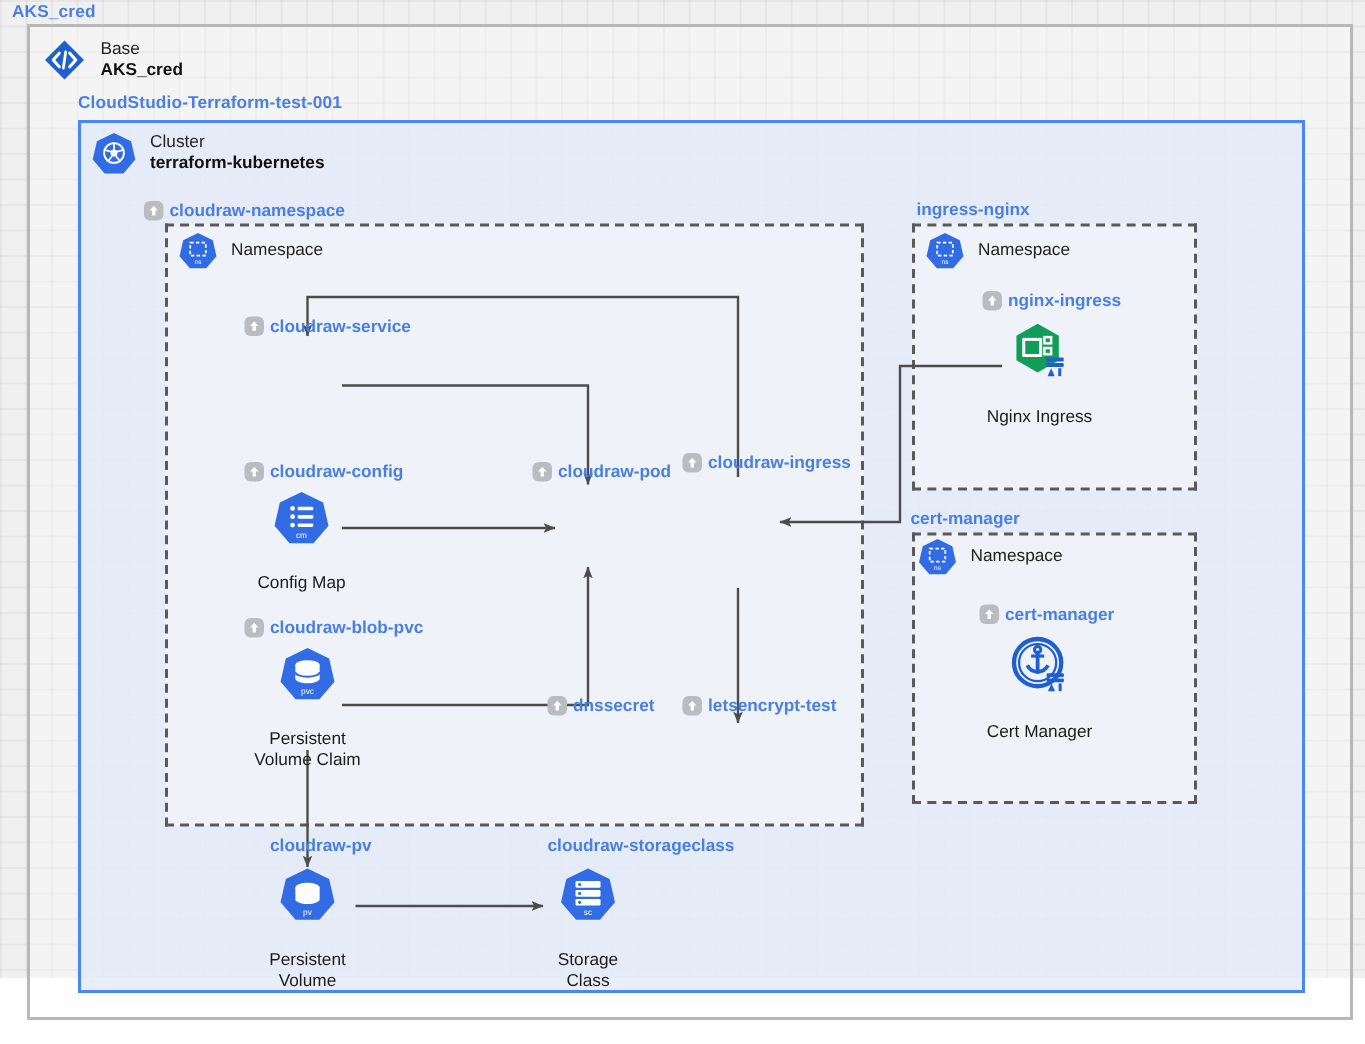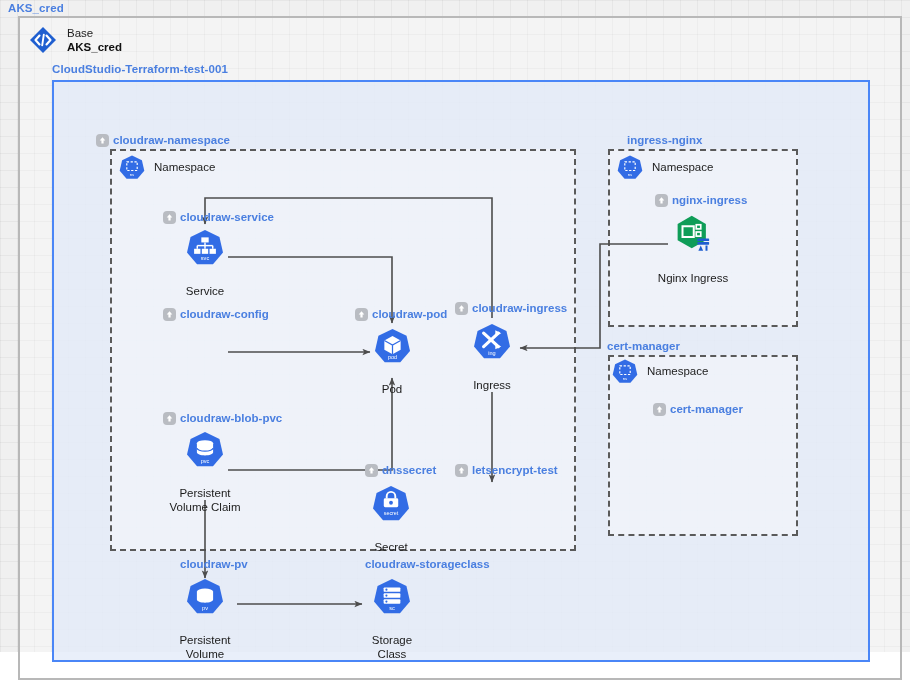--- a/index.html
+++ b/index.html
@@ -52,21 +52,21 @@
   .node { position: absolute; width: 108px; margin-left: -54px; text-align: center; }
   .node .icon-wrap { display: flex; justify-content: center; }
   .node .caption {
     margin-top: 19px;
     font-size: 11.5px;
     color: #1b1b1b;
     line-height: 1.18;
   }
   .res-label {
     position: absolute;
-    display: flex; align-items: flex-start; gap: 4px;
+    display: flex; align-items: center; gap: 4px;
     font-size: 11.5px; font-weight: bold; color: #4a7fe0;
     white-space: nowrap;
   }
   .badge { flex: 0 0 auto; }
   svg { display: block; overflow: visible; }
   #wires { position: absolute; left: 0; top: 0; width: 910px; height: 696px; pointer-events: none; }
 </style>
 </head>
 <body>
 
@@ -88,20 +88,40 @@
     <span class="hdr-text">
       <span class="hdr-kind">Base</span>
       <span class="hdr-name">AKS_cred</span>
     </span>
   </div>
 
   <div class="frame-title" style="left:52px; top:63px;">CloudStudio-Terraform-test-001</div>
 
   <div class="box-cluster" style="left:52px; top:80px; width:818px; height:582px;"></div>
 
+  <div class="hdr" style="left:61px; top:87px;">
+    <span>
+      <svg width="30" height="30" viewBox="0 0 30 30">
+        <path d="M15 1.6 L26.4 7.1 L29.2 19.4 L21.3 28.6 L8.7 28.6 L0.8 19.4 L3.6 7.1 Z" fill="#326CE5"></path>
+        <circle cx="15" cy="15" r="6.6" fill="none" stroke="#fff" stroke-width="1.25"></circle>
+        <circle cx="15" cy="15" r="2.3" fill="#fff"></circle>
+        <g stroke="#fff" stroke-width="1.15" stroke-linecap="round">
+          <line x1="15" y1="8.4" x2="15" y2="12.7"></line>
+          <line x1="21.3" y1="12.9" x2="17.2" y2="14.1"></line>
+          <line x1="18.9" y1="20.3" x2="16.3" y2="17"></line>
+          <line x1="11.1" y1="20.3" x2="13.7" y2="17"></line>
+          <line x1="8.7" y1="12.9" x2="12.8" y2="14.1"></line>
+        </g>
+      </svg>
+    </span>
+    <span class="hdr-text">
+      <span class="hdr-kind">Cluster</span>
+      <span class="hdr-name">terraform-kubernetes</span>
+    </span>
+  </div>
 
   <div class="res-label" style="left:96px; top:134px;">
     <span class="badge">
       <svg width="13" height="13" viewBox="0 0 13 13">
         <rect x="0" y="0" width="13" height="13" rx="4" fill="#b9bcc2"></rect>
         <path d="M6.5 3.2 L9.3 6.4 L7.6 6.4 L7.6 9.6 L5.4 9.6 L5.4 6.4 L3.7 6.4 Z" fill="#fff"></path>
       </svg>
     </span>
     <span>cloudraw-namespace</span>
   </div>
@@ -110,21 +130,21 @@
     <span>
       <svg width="26" height="26" viewBox="0 0 30 30">
         <path d="M15 1.6 L26.4 7.1 L29.2 19.4 L21.3 28.6 L8.7 28.6 L0.8 19.4 L3.6 7.1 Z" fill="#326CE5"></path>
         <rect x="9" y="9" width="12" height="10" fill="none" stroke="#fff" stroke-width="1.35" stroke-dasharray="2.6 1.8"></rect>
         <text x="15" y="25.6" font-size="5" fill="#fff" text-anchor="middle" font-family="Liberation Sans, sans-serif">ns</text>
       </svg>
     </span>
     <span class="ns-label">Namespace</span>
   </div>
 
-  <div class="res-label" style="left:611px; top:134px;margin-left:16px;">
+  <div class="res-label" style="left:611px; top:134px;">
     <span>ingress-nginx</span>
   </div>
   <div class="box-dashed" style="left:608px; top:149px; width:190px; height:178px;"></div>
   <div class="hdr" style="left:617px; top:154px;">
     <span>
       <svg width="26" height="26" viewBox="0 0 30 30">
         <path d="M15 1.6 L26.4 7.1 L29.2 19.4 L21.3 28.6 L8.7 28.6 L0.8 19.4 L3.6 7.1 Z" fill="#326CE5"></path>
         <rect x="9" y="9" width="12" height="10" fill="none" stroke="#fff" stroke-width="1.35" stroke-dasharray="2.6 1.8"></rect>
         <text x="15" y="25.6" font-size="5" fill="#fff" text-anchor="middle" font-family="Liberation Sans, sans-serif">ns</text>
       </svg>
@@ -175,49 +195,46 @@
 
   <div class="res-label" style="left:163px; top:211px;">
     <span class="badge">
       <svg width="13" height="13" viewBox="0 0 13 13">
           <rect width="13" height="13" rx="4" fill="#b9bcc2"></rect>
           <path d="M6.5 3.2 L9.3 6.4 L7.6 6.4 L7.6 9.6 L5.4 9.6 L5.4 6.4 L3.7 6.4 Z" fill="#fff"></path>
         </svg>
     </span>
     <span>cloudraw-service</span>
   </div>
-  <div class="node" style="left:205px; top:228px;">
+
+  <div class="res-label" style="left:163px; top:308px;">
+    <span class="badge">
+      <svg width="13" height="13" viewBox="0 0 13 13">
+          <rect width="13" height="13" rx="4" fill="#b9bcc2"></rect>
+          <path d="M6.5 3.2 L9.3 6.4 L7.6 6.4 L7.6 9.6 L5.4 9.6 L5.4 6.4 L3.7 6.4 Z" fill="#fff"></path>
+        </svg>
+    </span>
+    <span>cloudraw-config</span>
+  </div>
+  <div class="node" style="left:201px; top:326px;">
     <span class="icon-wrap">
       <svg width="38" height="38" viewBox="0 0 30 30">
         <path d="M15 1.6 L26.4 7.1 L29.2 19.4 L21.3 28.6 L8.7 28.6 L0.8 19.4 L3.6 7.1 Z" fill="#326CE5"></path>
-        <rect x="12.1" y="7.4" width="5.8" height="4" fill="#fff"></rect>
-        <rect x="6.4" y="16.4" width="5" height="4" fill="#fff"></rect>
-        <rect x="12.5" y="16.4" width="5" height="4" fill="#fff"></rect>
-        <rect x="18.6" y="16.4" width="5" height="4" fill="#fff"></rect>
-        <g stroke="#fff" stroke-width="1.15">
-          <line x1="15" y1="11.4" x2="15" y2="13.9"></line>
-          <line x1="8.9" y1="13.9" x2="21.1" y2="13.9"></line>
-          <line x1="8.9" y1="13.9" x2="8.9" y2="16.4"></line>
-          <line x1="15" y1="13.9" x2="15" y2="16.4"></line>
-          <line x1="21.1" y1="13.9" x2="21.1" y2="16.4"></line>
-        </g>
-        <text x="15" y="25.6" font-size="4.4" fill="#fff" text-anchor="middle" font-family="Liberation Sans, sans-serif">svc</text>
-      </svg>
-    </span>
-    <div class="caption">Service</div>
-  </div>
-
-  <div class="res-label" style="left:163px; top:308px;">
-    <span class="badge">
-      <svg width="13" height="13" viewBox="0 0 13 13">
-          <rect width="13" height="13" rx="4" fill="#b9bcc2"></rect>
-          <path d="M6.5 3.2 L9.3 6.4 L7.6 6.4 L7.6 9.6 L5.4 9.6 L5.4 6.4 L3.7 6.4 Z" fill="#fff"></path>
-        </svg>
-    </span>
-    <span>cloudraw-config</span>
+        <g fill="#fff">
+          <circle cx="10.3" cy="10.2" r="1.25"></circle>
+            <rect x="13" y="9.3" width="8.2" height="1.9" rx=".6"></rect>
+          <circle cx="10.3" cy="14.6" r="1.25"></circle>
+            <rect x="13" y="13.7" width="8.2" height="1.9" rx=".6"></rect>
+          <circle cx="10.3" cy="19" r="1.25"></circle>
+            <rect x="13" y="18.1" width="8.2" height="1.9" rx=".6"></rect>
+        </g>
+        <text x="15" y="25.9" font-size="4.4" fill="#fff" text-anchor="middle" font-family="Liberation Sans, sans-serif">cm</text>
+      </svg>
+    </span>
+    <div class="caption">Config Map</div>
   </div>
 
   <div class="res-label" style="left:163px; top:412px;">
     <span class="badge">
       <svg width="13" height="13" viewBox="0 0 13 13">
           <rect width="13" height="13" rx="4" fill="#b9bcc2"></rect>
           <path d="M6.5 3.2 L9.3 6.4 L7.6 6.4 L7.6 9.6 L5.4 9.6 L5.4 6.4 L3.7 6.4 Z" fill="#fff"></path>
         </svg>
     </span>
     <span>cloudraw-blob-pvc</span>
@@ -240,80 +257,39 @@
 
   <div class="res-label" style="left:355px; top:308px;">
     <span class="badge">
       <svg width="13" height="13" viewBox="0 0 13 13">
           <rect width="13" height="13" rx="4" fill="#b9bcc2"></rect>
           <path d="M6.5 3.2 L9.3 6.4 L7.6 6.4 L7.6 9.6 L5.4 9.6 L5.4 6.4 L3.7 6.4 Z" fill="#fff"></path>
         </svg>
     </span>
     <span>cloudraw-pod</span>
   </div>
-  <div class="node" style="left:392px; top:327px;">
-    <span class="icon-wrap">
-      <svg width="37" height="37" viewBox="0 0 30 30">
-        <path d="M15 1.6 L26.4 7.1 L29.2 19.4 L21.3 28.6 L8.7 28.6 L0.8 19.4 L3.6 7.1 Z" fill="#326CE5"></path>
-        <path d="M15 7.3 L21.6 11 L21.6 18.4 L15 22.1 L8.4 18.4 L8.4 11 Z" fill="#fff"></path>
-        <g stroke="#326CE5" stroke-width="1" fill="none">
-          <path d="M8.4 11 L15 14.7 L21.6 11"></path>
-          <line x1="15" y1="14.7" x2="15" y2="22.1"></line>
-        </g>
-        <text x="15" y="26" font-size="4.4" fill="#fff" text-anchor="middle" font-family="Liberation Sans, sans-serif">pod</text>
-      </svg>
-    </span>
-    <div class="caption">Pod</div>
-  </div>
 
   <div class="res-label" style="left:455px; top:302px;">
     <span class="badge">
       <svg width="13" height="13" viewBox="0 0 13 13">
           <rect width="13" height="13" rx="4" fill="#b9bcc2"></rect>
           <path d="M6.5 3.2 L9.3 6.4 L7.6 6.4 L7.6 9.6 L5.4 9.6 L5.4 6.4 L3.7 6.4 Z" fill="#fff"></path>
         </svg>
     </span>
     <span>cloudraw-ingress</span>
   </div>
-  <div class="node" style="left:492px; top:322px;">
-    <span class="icon-wrap">
-      <svg width="38" height="38" viewBox="0 0 30 30">
-        <path d="M15 1.6 L26.4 7.1 L29.2 19.4 L21.3 28.6 L8.7 28.6 L0.8 19.4 L3.6 7.1 Z" fill="#326CE5"></path>
-        <g stroke="#fff" stroke-width="2.5" fill="none" stroke-linecap="round">
-          <path d="M8.4 8.8 L20 19.4"></path>
-          <path d="M20 8.8 L8.4 19.4"></path>
-        </g>
-        <path d="M17.6 6.6 L22.3 8.9 L17.6 11.2 Z" fill="#fff"></path>
-        <path d="M17.6 17 L22.3 19.3 L17.6 21.6 Z" fill="#fff"></path>
-        <text x="15" y="26" font-size="4.4" fill="#fff" text-anchor="middle" font-family="Liberation Sans, sans-serif">ing</text>
-      </svg>
-    </span>
-    <div class="caption">Ingress</div>
-  </div>
 
   <div class="res-label" style="left:353px; top:464px;padding-left:12px;">
     <span class="badge">
       <svg width="13" height="13" viewBox="0 0 13 13">
           <rect width="13" height="13" rx="4" fill="#b9bcc2"></rect>
           <path d="M6.5 3.2 L9.3 6.4 L7.6 6.4 L7.6 9.6 L5.4 9.6 L5.4 6.4 L3.7 6.4 Z" fill="#fff"></path>
         </svg>
     </span>
     <span>dnssecret</span>
-  </div>
-  <div class="node" style="left:391px; top:484px;">
-    <span class="icon-wrap">
-      <svg width="38" height="38" viewBox="0 0 30 30">
-        <path d="M15 1.6 L26.4 7.1 L29.2 19.4 L21.3 28.6 L8.7 28.6 L0.8 19.4 L3.6 7.1 Z" fill="#326CE5"></path>
-        <path d="M11.6 11.4 L11.6 9.6 A3.4 3.4 0 0 1 18.4 9.6 L18.4 11.4" fill="none" stroke="#fff" stroke-width="1.5"></path>
-        <rect x="9.3" y="11.3" width="11.4" height="7" rx="1.1" fill="#fff"></rect>
-        <circle cx="15" cy="14.8" r="1.5" fill="#326CE5"></circle>
-        <text x="15" y="24.4" font-size="4.2" fill="#fff" text-anchor="middle" font-family="Liberation Sans, sans-serif">secret</text>
-      </svg>
-    </span>
-    <div class="caption">Secret</div>
   </div>
 
   <div class="res-label" style="left:455px; top:464px;">
     <span class="badge">
       <svg width="13" height="13" viewBox="0 0 13 13">
           <rect width="13" height="13" rx="4" fill="#b9bcc2"></rect>
           <path d="M6.5 3.2 L9.3 6.4 L7.6 6.4 L7.6 9.6 L5.4 9.6 L5.4 6.4 L3.7 6.4 Z" fill="#fff"></path>
         </svg>
     </span>
     <span>letsencrypt-test</span>
@@ -392,14 +368,33 @@
 
   <div class="res-label" style="left:653px; top:403px;">
     <span class="badge">
       <svg width="13" height="13" viewBox="0 0 13 13">
           <rect width="13" height="13" rx="4" fill="#b9bcc2"></rect>
           <path d="M6.5 3.2 L9.3 6.4 L7.6 6.4 L7.6 9.6 L5.4 9.6 L5.4 6.4 L3.7 6.4 Z" fill="#fff"></path>
         </svg>
     </span>
     <span>cert-manager</span>
   </div>
+  <div class="node" style="left:693px; top:423px;">
+    <span class="icon-wrap">
+      <svg width="40" height="40" viewBox="0 0 32 32">
+        <circle cx="15" cy="15" r="12.6" fill="none" stroke="#1f5fd0" stroke-width="2.3"></circle>
+        <circle cx="15" cy="15" r="9.9" fill="none" stroke="#1f5fd0" stroke-width="1.2"></circle>
+        <path d="M15 8.6 L15 21" stroke="#1f5fd0" stroke-width="2"></path>
+        <circle cx="15" cy="8.1" r="1.7" fill="none" stroke="#1f5fd0" stroke-width="1.6"></circle>
+        <path d="M9.5 16.4 A6.1 6.1 0 0 0 20.5 16.4" fill="none" stroke="#1f5fd0" stroke-width="2"></path>
+        <line x1="11.5" y1="11.5" x2="18.5" y2="11.5" stroke="#1f5fd0" stroke-width="1.7"></line>
+        <g fill="#1f5fd0">
+          <rect x="19.8" y="20.6" width="9.2" height="2" rx=".5"></rect>
+          <rect x="19.8" y="23.4" width="9.2" height="2" rx=".5"></rect>
+          <path d="M22.4 26.1 L24.3 30.2 L20.5 30.2 Z"></path>
+          <rect x="26.2" y="26.1" width="1.6" height="4.1"></rect>
+        </g>
+      </svg>
+    </span>
+    <div class="caption">Cert Manager</div>
+  </div>
 
 </div>
 
 </body></html>

